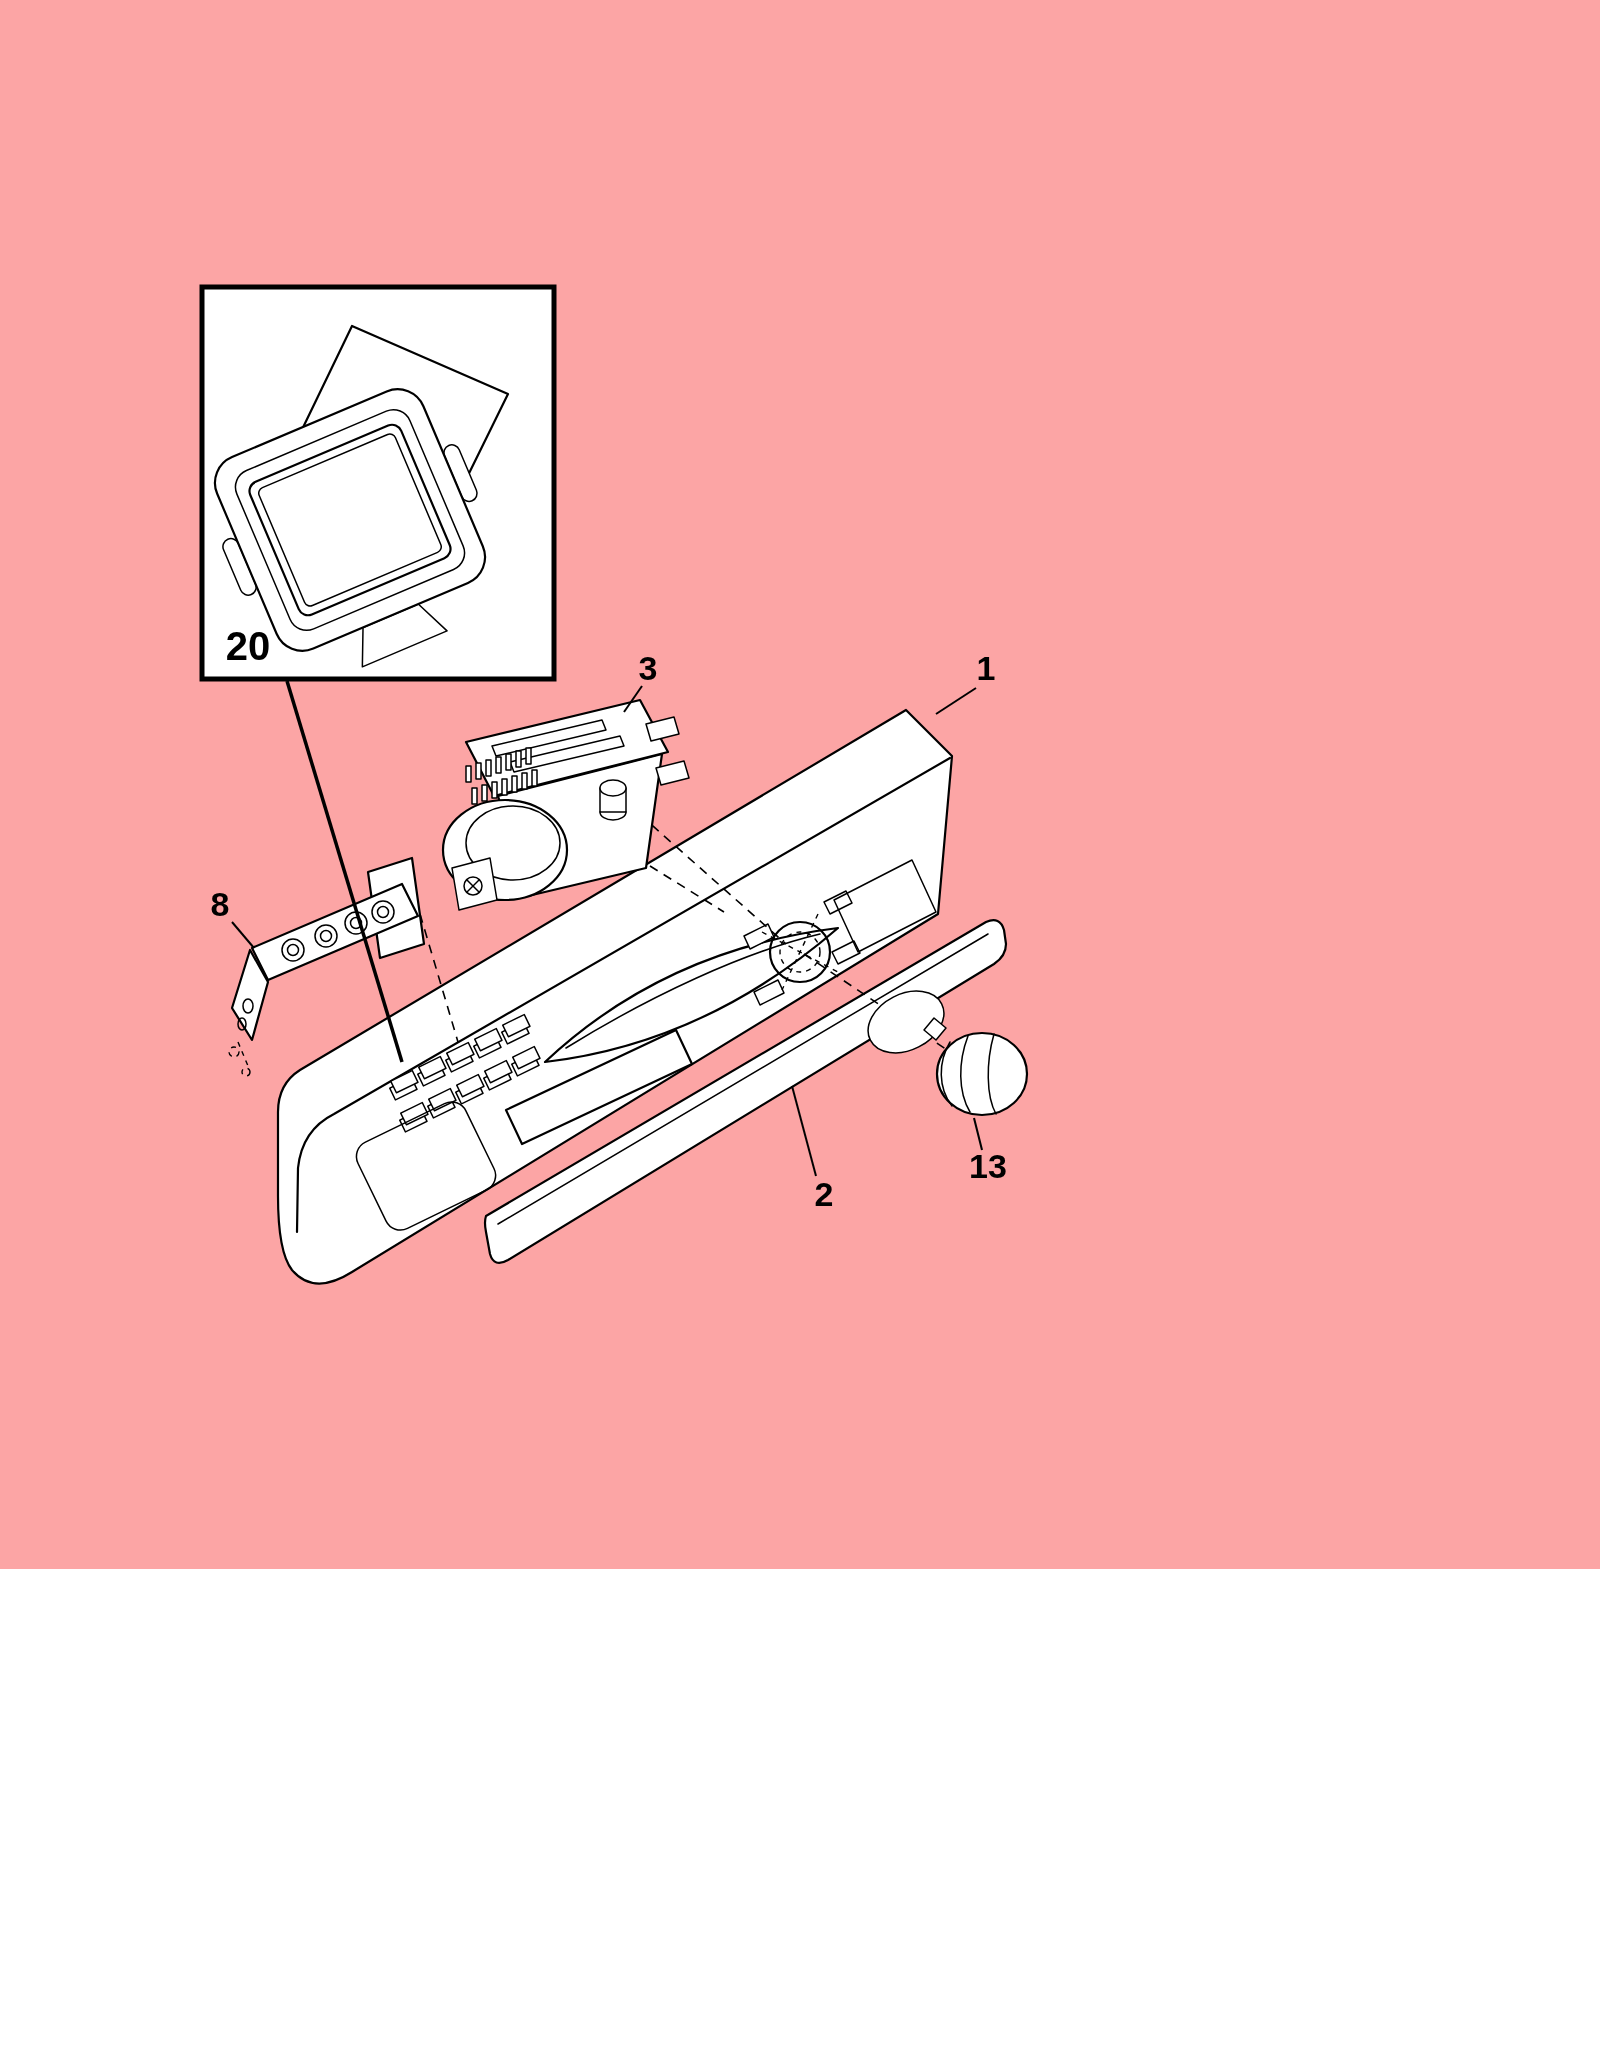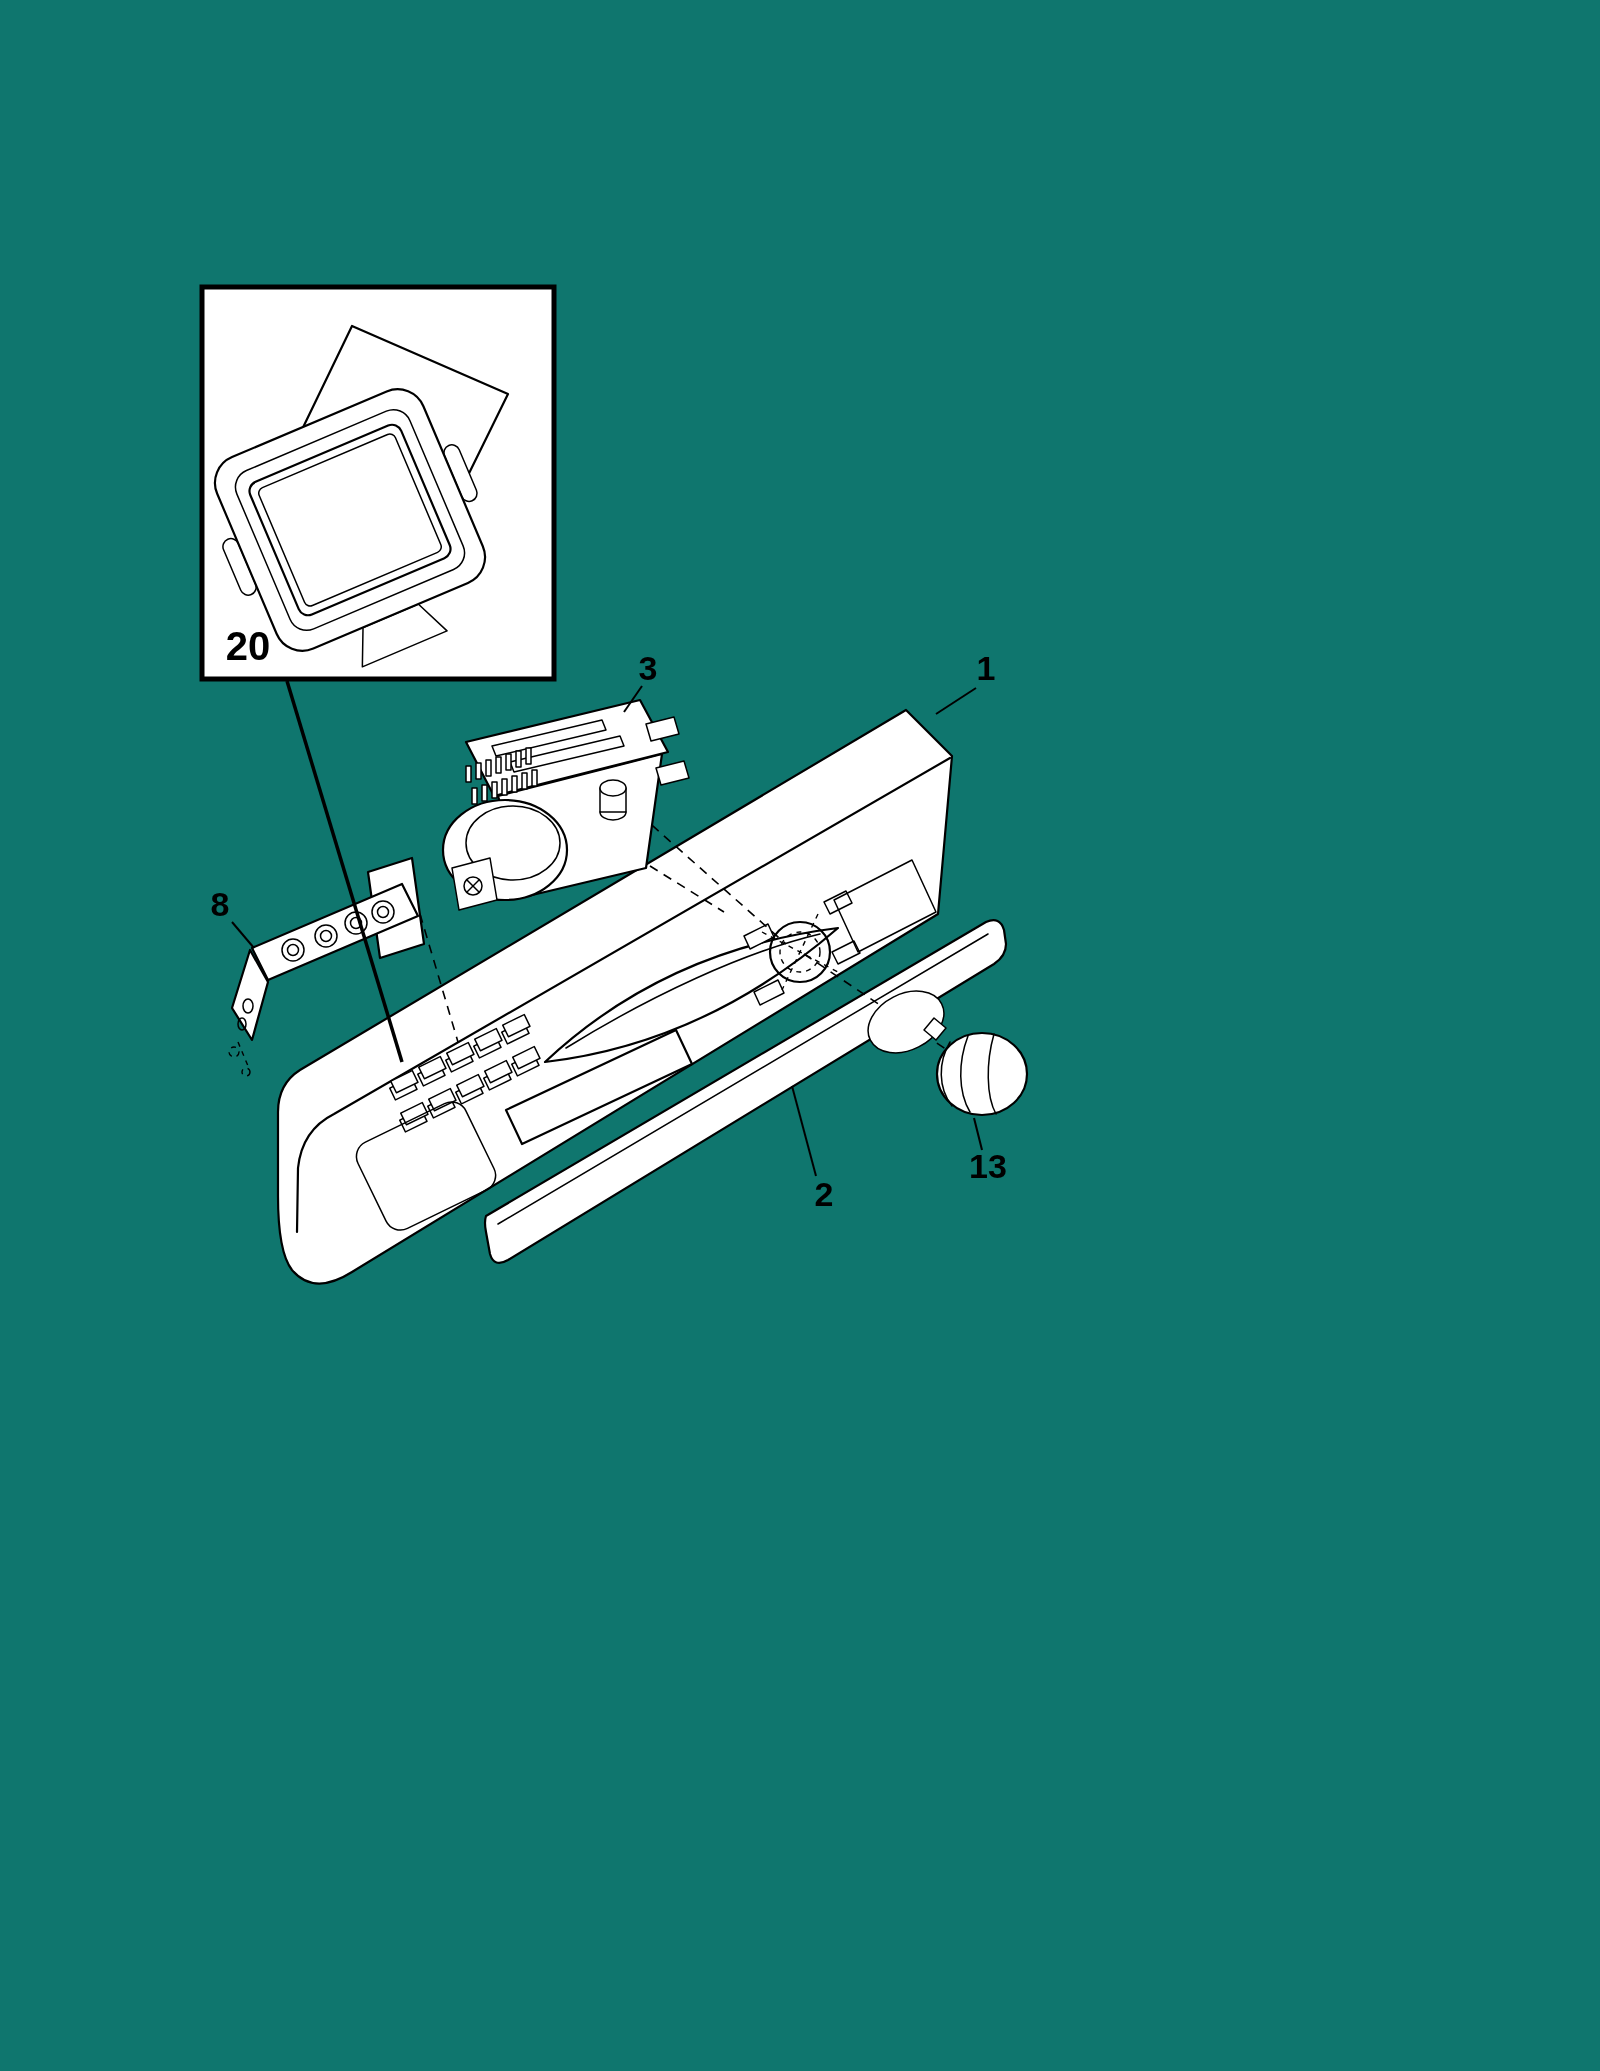--- a/index.html
+++ b/index.html
@@ -1,16 +1,16 @@
 <!DOCTYPE html>
 <html><head>
 <meta charset="utf-8">
 <style>
   html,body{margin:0;padding:0;background:#ffffff;}
-  .page{position:relative;width:1600px;height:2071px;background:#0f766e;
+  .page{position:relative;width:1600px;height:1569px;background:#fca5a5;
         font-family:"Liberation Sans",sans-serif;overflow:hidden;}
   svg{display:block;position:absolute;top:0;left:0;}
   .wh{fill:#ffffff;stroke:#000000;stroke-width:2.2;stroke-linejoin:round;stroke-linecap:round;}
   .ln{fill:none;stroke:#000000;stroke-width:2.2;stroke-linejoin:round;stroke-linecap:round;}
   .thin{fill:none;stroke:#000000;stroke-width:1.5;stroke-linejoin:round;stroke-linecap:round;}
   .whthin{fill:#ffffff;stroke:#000000;stroke-width:1.5;stroke-linejoin:round;}
   .dash{fill:none;stroke:#000000;stroke-width:1.6;stroke-dasharray:9 7;}
   .dash2{fill:none;stroke:#000000;stroke-width:1.4;stroke-dasharray:5 5;}
   .leader{stroke:#000000;stroke-width:2;fill:none;}
   .pointer{stroke:#000000;stroke-width:3.5;fill:none;}

